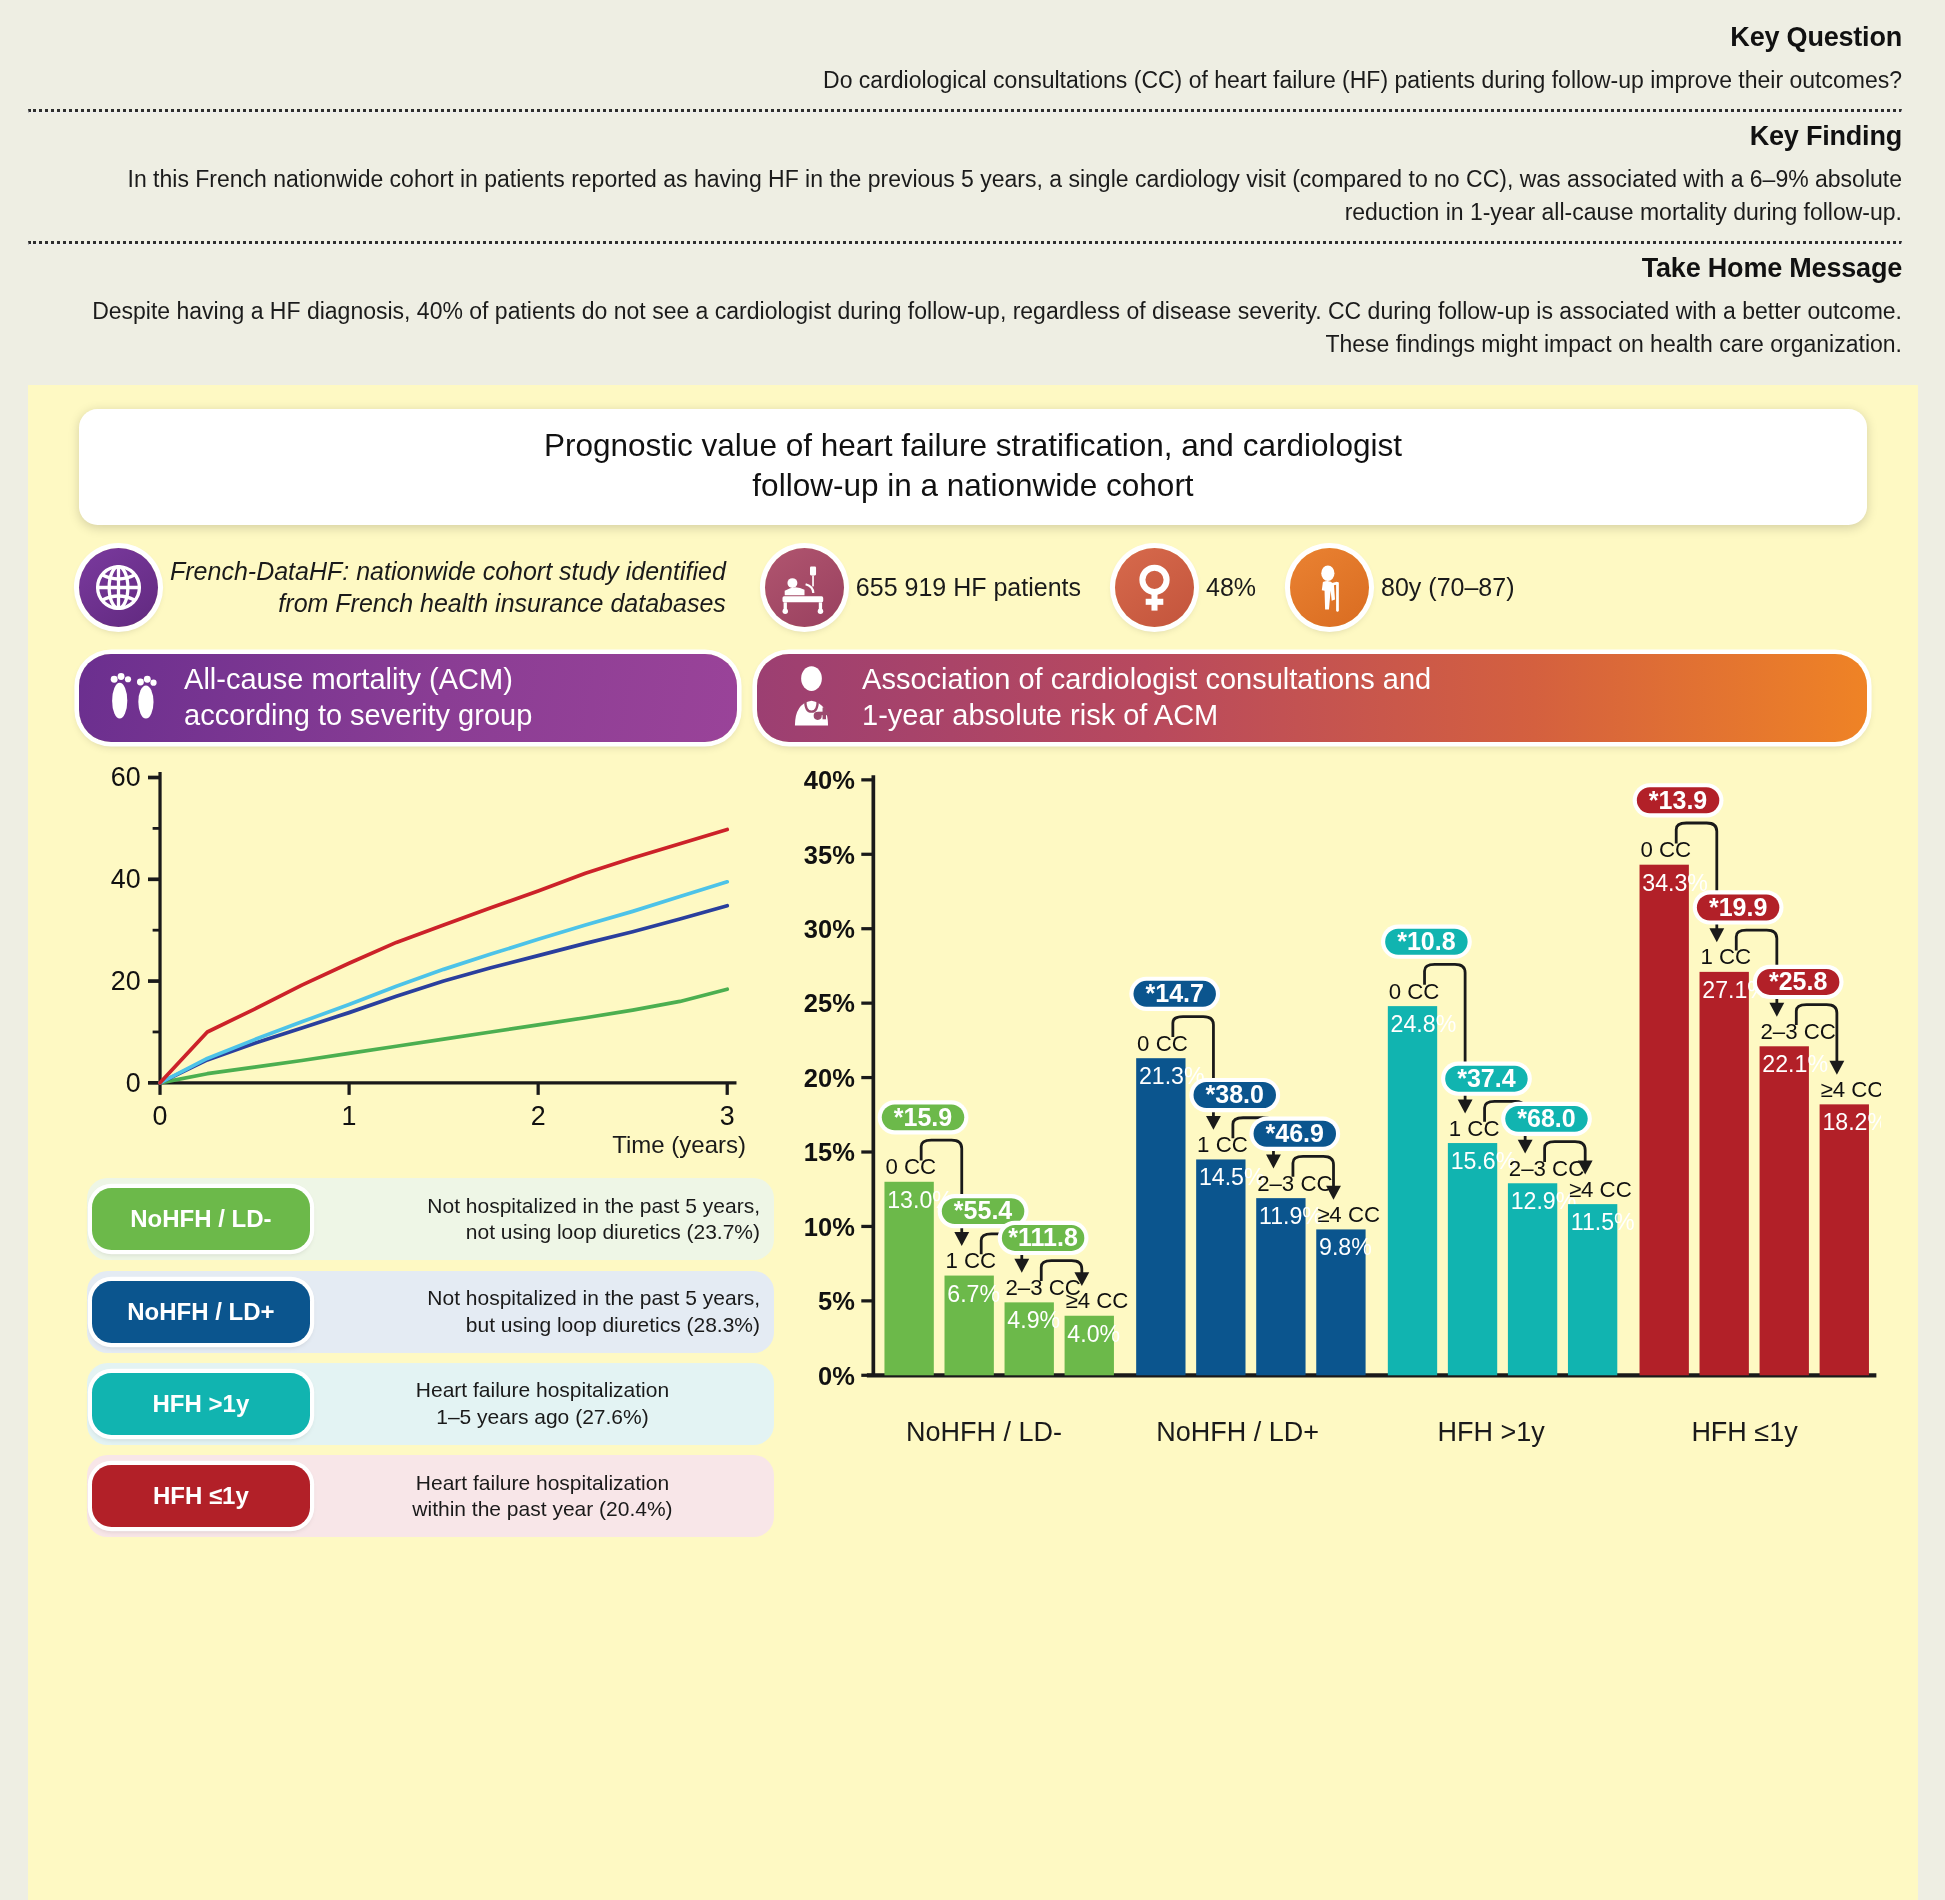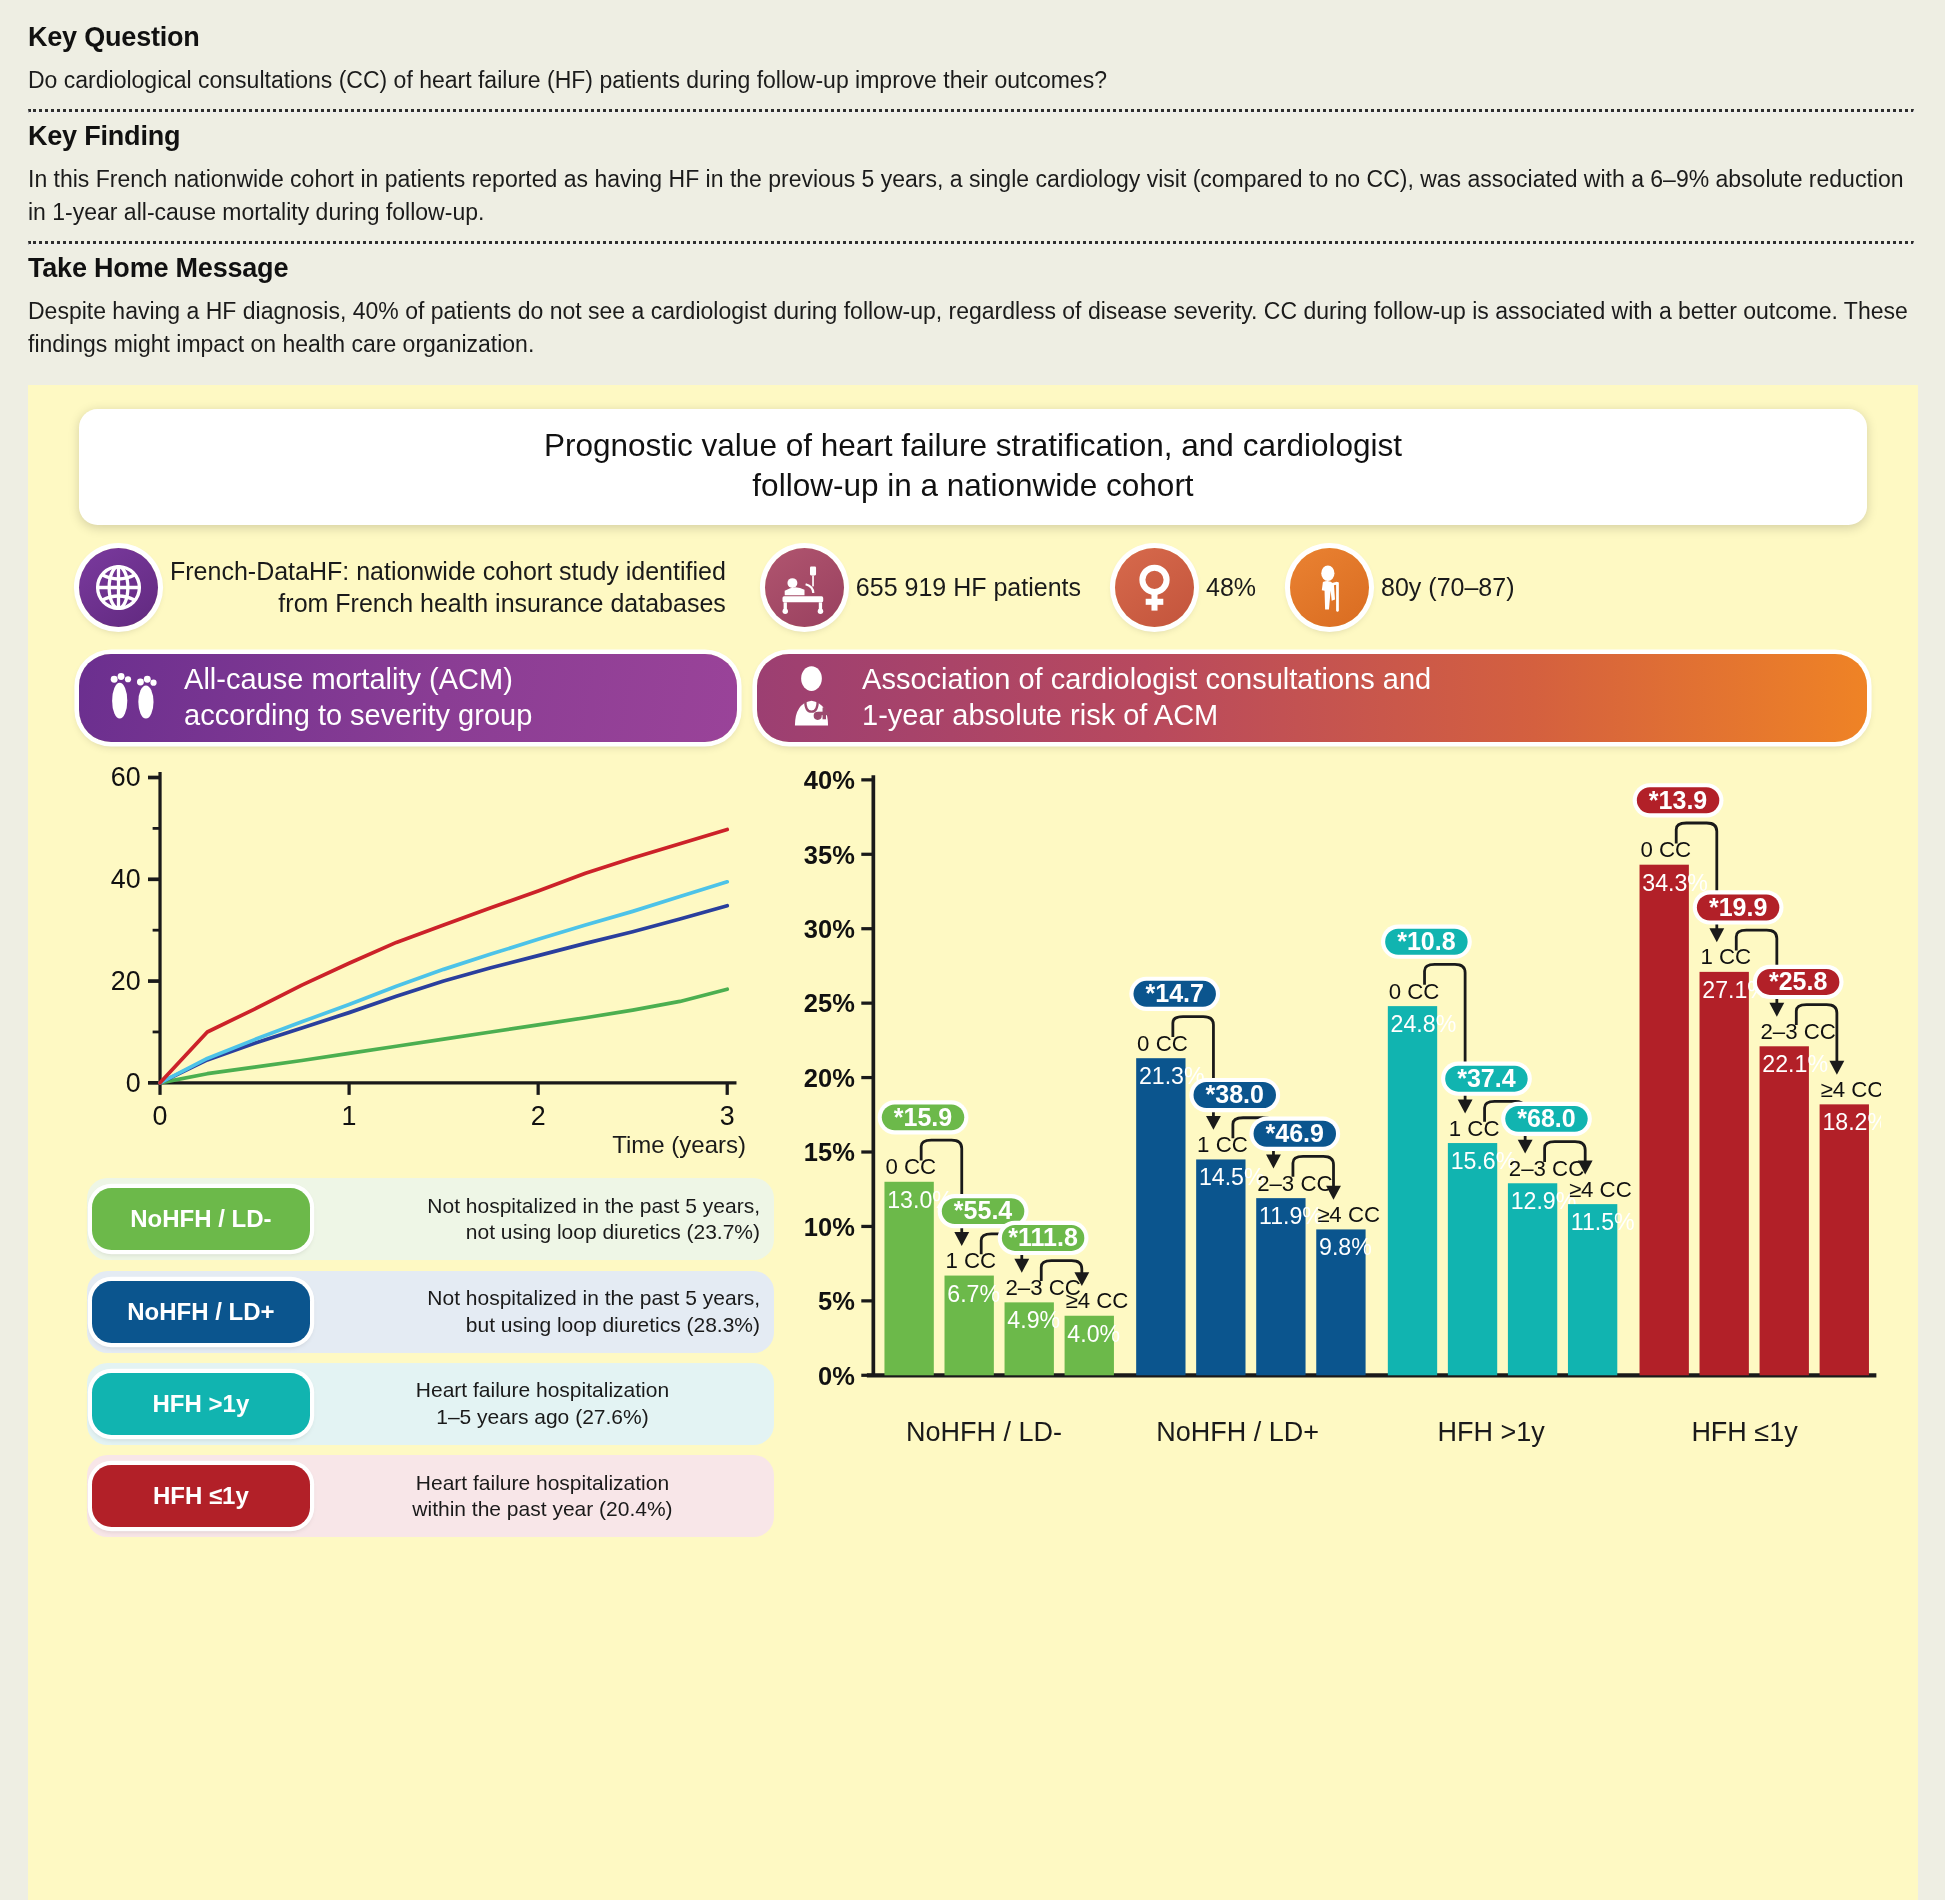--- a/index.html
+++ b/index.html
@@ -5,21 +5,21 @@
   * { box-sizing: border-box; margin:0; padding:0; }
   html,body { width:1946px; height:1901px; }
   body {
     background:#eeeee3;
     font-family:"Liberation Sans", sans-serif;
     color:#1a1a1a;
     overflow:hidden;
   }
 
   
-  .summary { padding: 14px 32px 0 28px; }
+  .summary { padding: 14px 44px 0 28px; text-align: right; }
   .sum-block { padding: 8.3px 0 12px 0; }
   .sum-title {
     font-size:27px; font-weight:bold; letter-spacing:-0.2px;
     margin-bottom:11px; color:#111;
   }
   .sum-body { font-size:23px; line-height:1.42; color:#1b1b1b; }
   .dotted-sep {
     border-top:3.2px dotted #2e2e2e;
     margin:0; height:0;
   }
@@ -52,21 +52,21 @@
   }
   .stat { display:flex; align-items:center; }
   .badge-circle {
     width:79px; height:79px; border-radius:50%;
     display:flex; align-items:center; justify-content:center;
     box-shadow:0 0 0 5.1px #ffffff, 0 3.2px 8.3px rgba(0,0,0,0.22);
     flex:0 0 auto;
   }
   .badge-circle svg { width:55px; height:55px; display:block; }
   .stat-text { font-size:25px; line-height:1.3; margin-left:12px; white-space:nowrap; }
-  .stat-text.two-line { text-align:right; white-space:normal; }
+  .stat-text.two-line { text-align:right; white-space:normal;font-style:italic; }
 
   
   .banners { display:flex; margin:27px 51px 0 51px; gap:20px; }
   .banner {
     border-radius:32px;
     display:flex; align-items:center;
     padding:8.3px 20.4px;
     box-shadow:0 0 0 4.6px #ffffff, 0 3.7px 9.3px rgba(0,0,0,0.20);
     color:#fff;
   }

